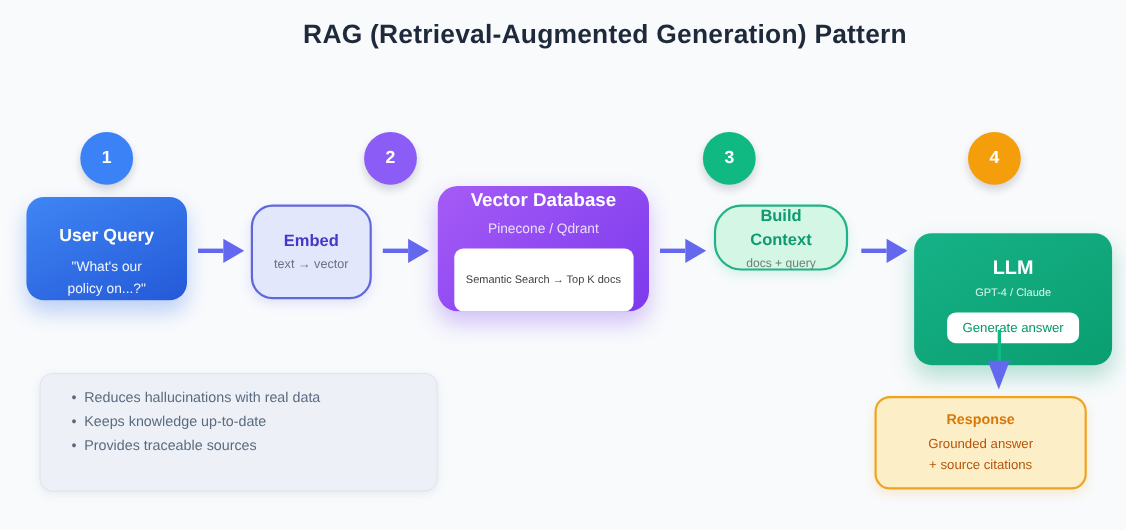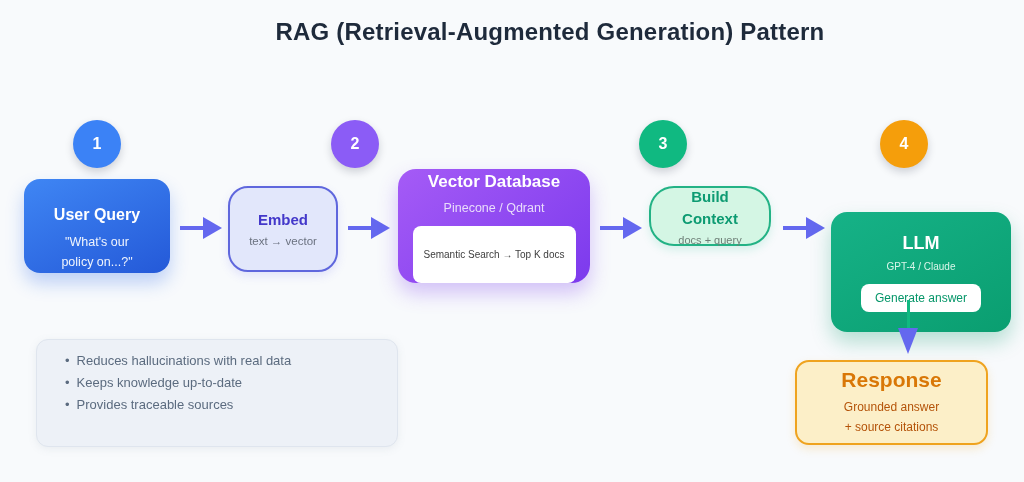--- a/index.html
+++ b/index.html
@@ -53,21 +53,21 @@
     background:linear-gradient(150deg,#16b287 0%,#0a9e70 100%);
     box-shadow:0 10px 20px rgba(5,150,105,.28);margin-top:45px;}
   .llm .title{color:#fff;font-size:18px;margin-bottom:7px;}
   .llm .subtitle{color:#d9f6ea;font-size:10px;}
   .llm .pill{margin-top:12px;background:#fff;color:#059669;font-size:12px;
     padding:7px 14px;border-radius:8px;}
 
   .response{left:795px;top:360px;width:193px;height:85px;border-radius:14px;
     background:#fcefc8;border:2px solid #efa31f;
     box-shadow:0 4px 10px rgba(245,158,11,.18);}
-  .response .title{color:#d97706;font-size:21px;margin-bottom:6px;}
+  .response .title{color:#d97706;font-size:13px;margin-bottom:6px;}
   .response .subtitle{color:#b45309;font-size:12px;line-height:1.6;}
 
   
   .why-box{position:absolute;left:36px;top:339px;width:362px;height:108px;box-sizing:border-box;
     background:#edf1f7;border:1px solid #dfe5ee;border-radius:12px;
     box-shadow:0 2px 8px rgba(100,116,139,.10);padding:13px 0 0 0;}
   .why-box .why-title{text-align:center;font-weight:bold;font-size:15px;color:#1e2a3b;margin-bottom:11px;}
   .why-box ul{list-style:none;margin:0;padding:0 0 0 28px;}
   .why-box li{color:#5b6b7f;font-size:13px;margin-bottom:7px;display:flex;align-items:baseline;}
   .why-box .marker{margin-right:7px;}

